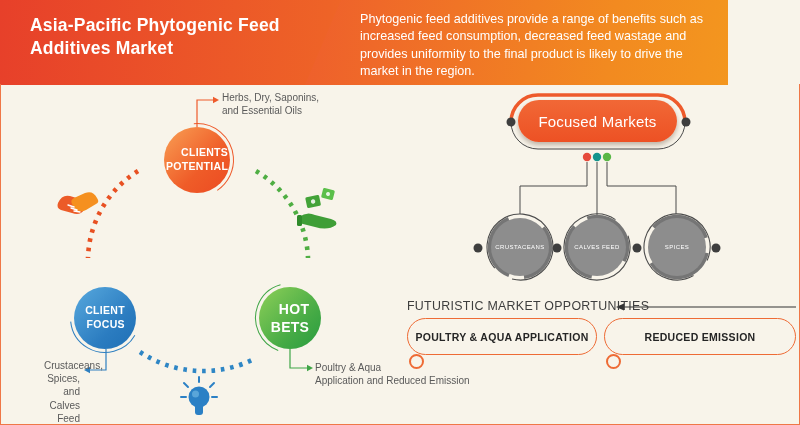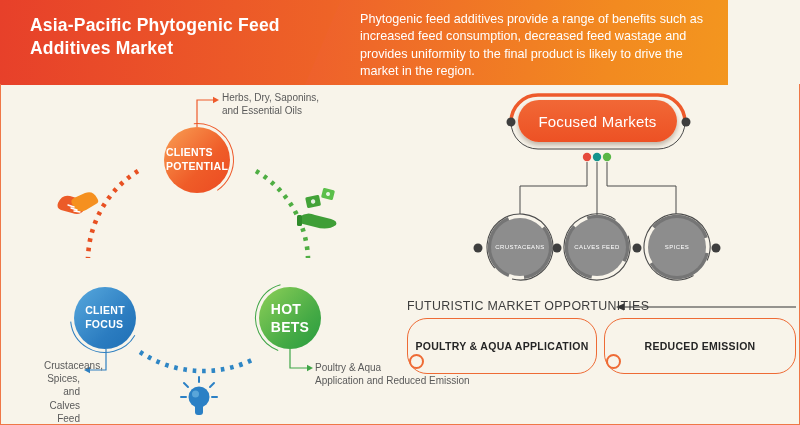--- a/index.html
+++ b/index.html
@@ -20,21 +20,21 @@
 
   
   .frame { position:absolute; left:0; right:0; top:84px; bottom:0;
     border:1.5px solid #ef7747; border-top:none; pointer-events:none; z-index:40; }
 
   
   svg.overlay { position:absolute; left:0; top:0; width:800px; height:425px; z-index:1; }
 
   
   .node { position:absolute; border-radius:50%; display:flex; align-items:center; justify-content:center;
-    color:#fff; font-weight:bold; text-align:left; white-space:pre-line; z-index:2;
+    color:#fff; font-weight:bold; text-align:right; white-space:pre-line; z-index:2;
     letter-spacing:.3px; line-height:1.3; }
   .node-cp { left:164px; top:127px; width:66px; height:66px; font-size:10.5px;
     background:linear-gradient(135deg,#f9a055 0%,#ef5c28 60%,#ec4a22 100%); }
   .node-cf { left:74px; top:287px; width:62px; height:62px; font-size:10.5px;
     background:linear-gradient(135deg,#58a9de 0%,#2b7cc0 65%,#1e6fb5 100%); }
   .node-hb { left:259px; top:287px; width:62px; height:62px; font-size:14px;
     background:linear-gradient(135deg,#8ed058 0%,#45aa45 65%,#289c3f 100%); }
 
   .callout { position:absolute; color:#5a5a5a; font-size:10px; line-height:1.32; white-space:pre-line; z-index:2; }
   .callout-herbs { left:222px; top:91px; width:150px; }
@@ -50,21 +50,21 @@
     display:flex; align-items:center; justify-content:center; color:#fff; font-weight:normal;
     font-size:15px; z-index:2; letter-spacing:.2px; }
   .fm-circle { position:absolute; top:218px; width:58px; height:58px; border-radius:50%;
     background:#8d8d8d; display:flex; align-items:center; justify-content:center; color:#fff;
     font-size:6px; letter-spacing:.4px; z-index:2; text-align:center; }
   .fm-c1 { left:491px; } .fm-c2 { left:568px; } .fm-c3 { left:648px; }
 
   
   .opp-heading { position:absolute; left:407px; top:299px; color:#3e3e3e; font-size:12.4px;
     letter-spacing:.3px; z-index:2; }
-  .opp-box { position:absolute; top:318px; height:56px; border:1.5px solid #ee6b35; border-radius:20px;
+  .opp-box { position:absolute; top:318px; height:37px; border:1.5px solid #ee6b35; border-radius:20px;
     display:flex; align-items:center; justify-content:center; color:#252525; font-weight:bold;
     font-size:10.5px; letter-spacing:.3px; z-index:2; background:transparent; text-align:center; }
   .opp-box1 { left:407px; width:190px; }
   .opp-box2 { left:604px; width:192px; }
   .opp-dot { position:absolute; top:354px; width:15px; height:15px; border-radius:50%;
     background:#f8f4ea; border:2px solid #ee6b35; z-index:3; }
   .opp-dot1 { left:409px; } .opp-dot2 { left:606px; }
 </style>
 </head>
 <body>

